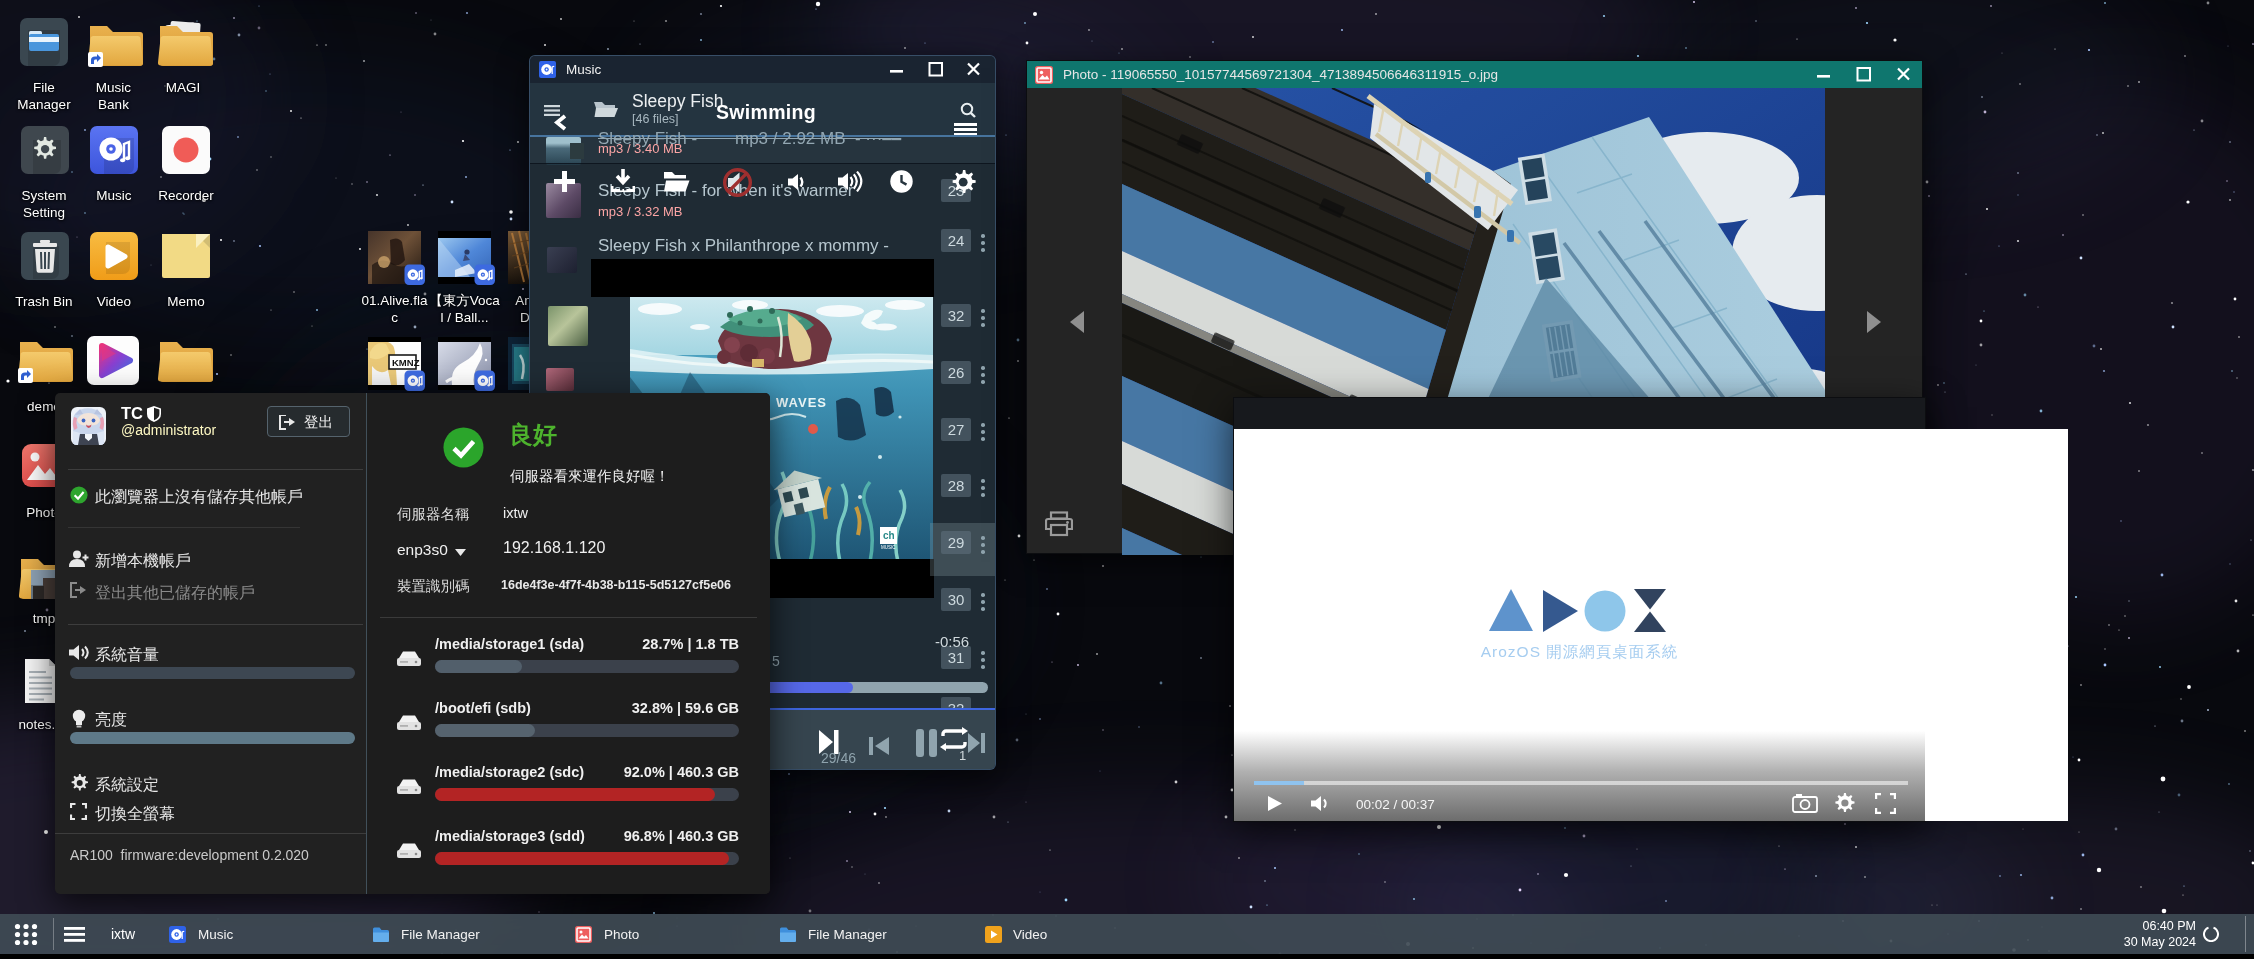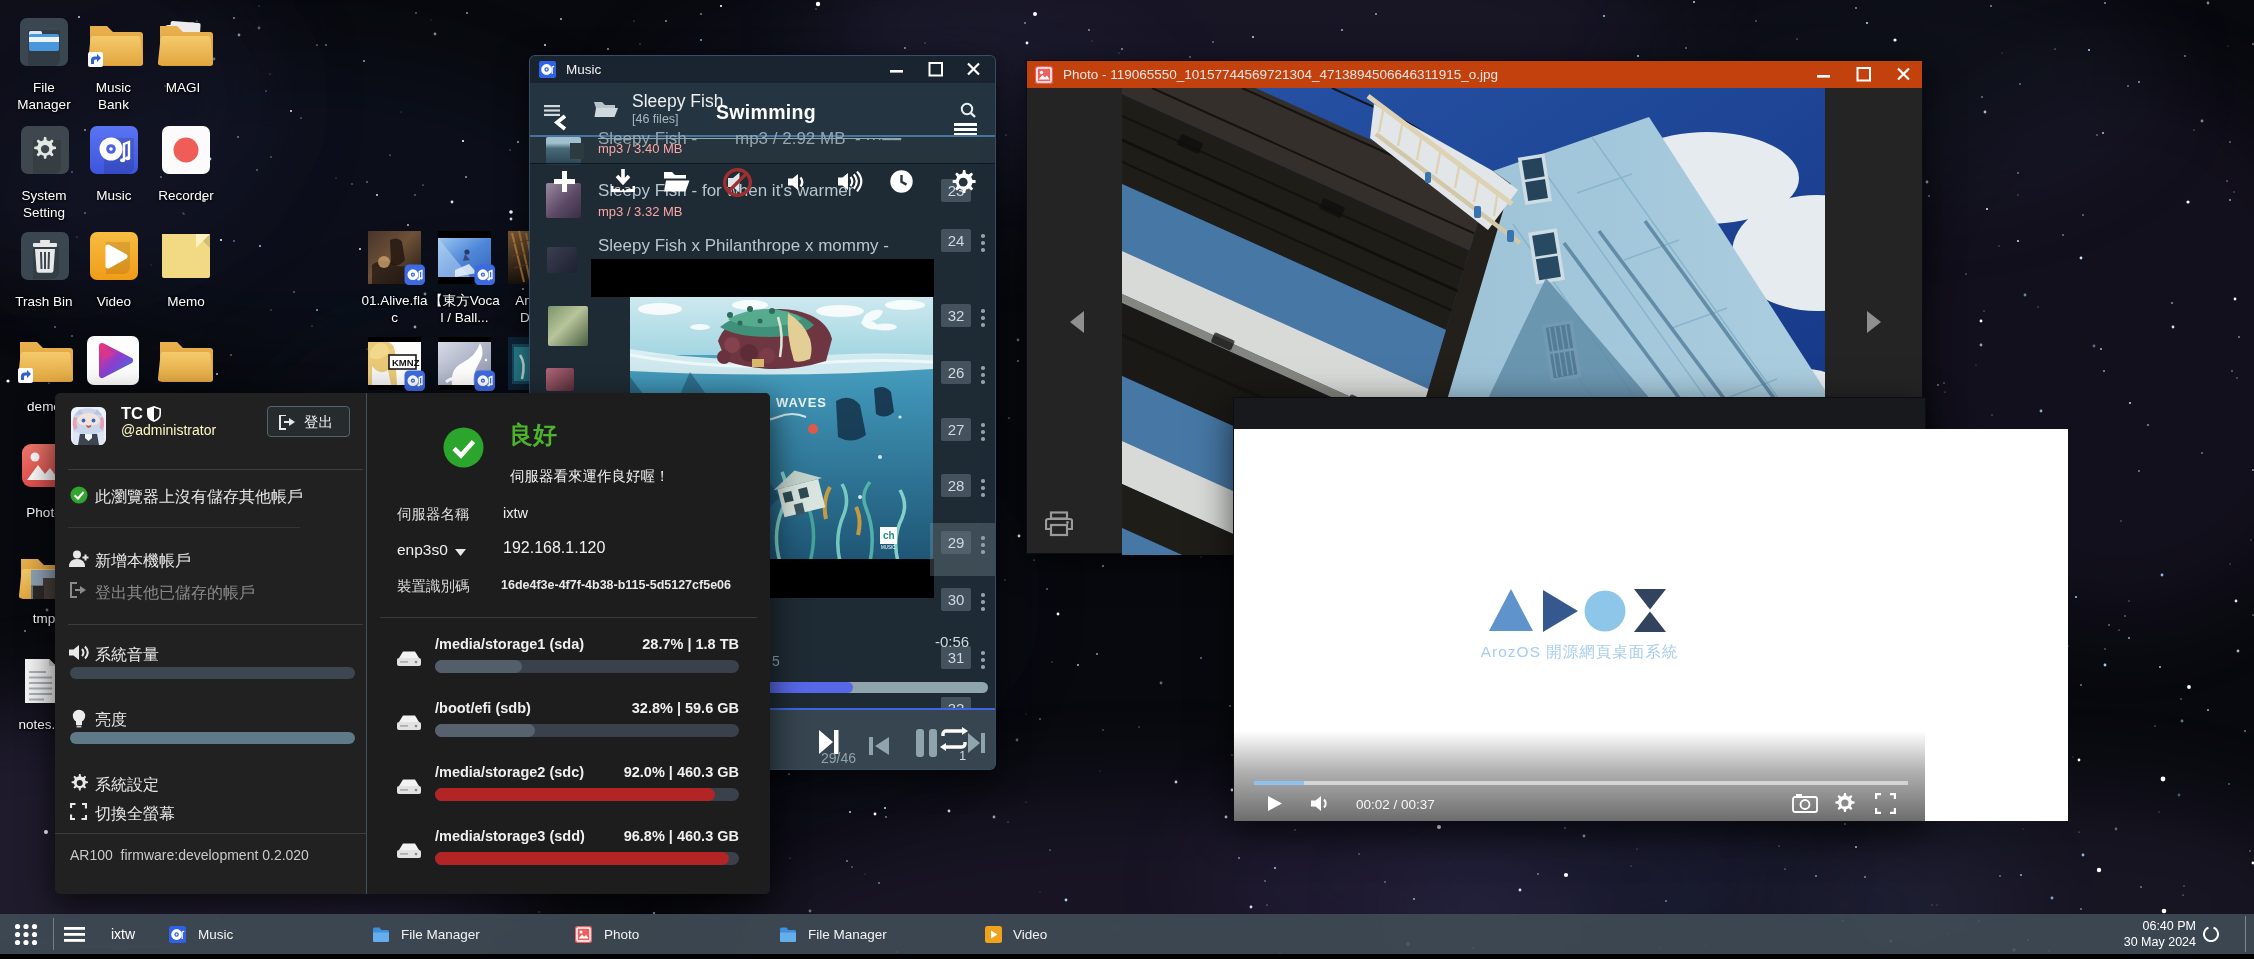--- a/index.html
+++ b/index.html
@@ -1365,21 +1365,21 @@
         </svg>
     <div class="abs" style="left:429px;top:38px;font-size:13px;color:#cfd8dc">1</div>
     <svg class="abs" style="left:437px;top:22px" width="22" height="22">
           <path d="M1,1 L13,11 L1,21 Z" fill="#90a4ae"></path>
           <rect x="14" y="1" width="4" height="20" fill="#90a4ae"></rect>
         </svg>
   </div>
 </div>
 
 <div class="abs" style="left:1026px;top:60px;width:897px;height:494px;background:#242424;box-shadow:0 8px 30px rgba(0,0,0,.6);border:1px solid #0c0d10;box-sizing:border-box">
-  <div class="win-title" style="height:27px;background:#c2410c">
+  <div class="win-title" style="height:27px;background:#0f766e">
     <svg class="abs" style="left:8px;top:5px" width="18" height="18">
           <rect width="18" height="18" rx="2.5" fill="#ee5f5f"></rect>
           <rect x="2" y="2" width="14" height="14" rx="1" fill="none" stroke="#fff" stroke-width="1.6"></rect>
           <circle cx="6.5" cy="6.5" r="1.7" fill="#fff"></circle>
           <path d="M3.5,13.5 L7.5,9 L10,11.5 L12,9.5 L14.5,13.5 Z" fill="#fff"></path>
         </svg>
     <div class="wt-text" style="left:36px">Photo - 119065550_10157744569721304_4713894506646311915_o.jpg</div>
     <svg class="abs" style="left:782px;top:0" width="30" height="27">
           <rect x="8" y="14" width="13" height="2.6" fill="#fff"></rect>
         </svg>

